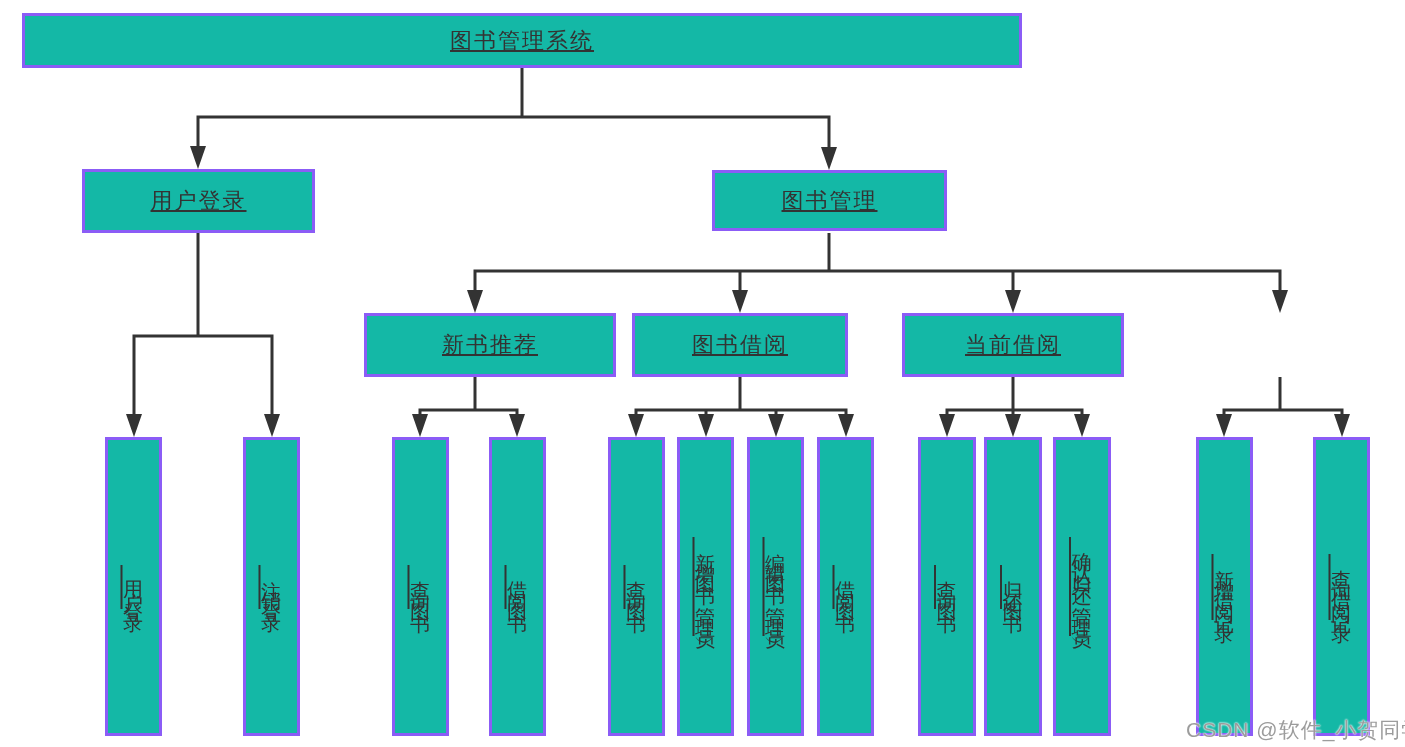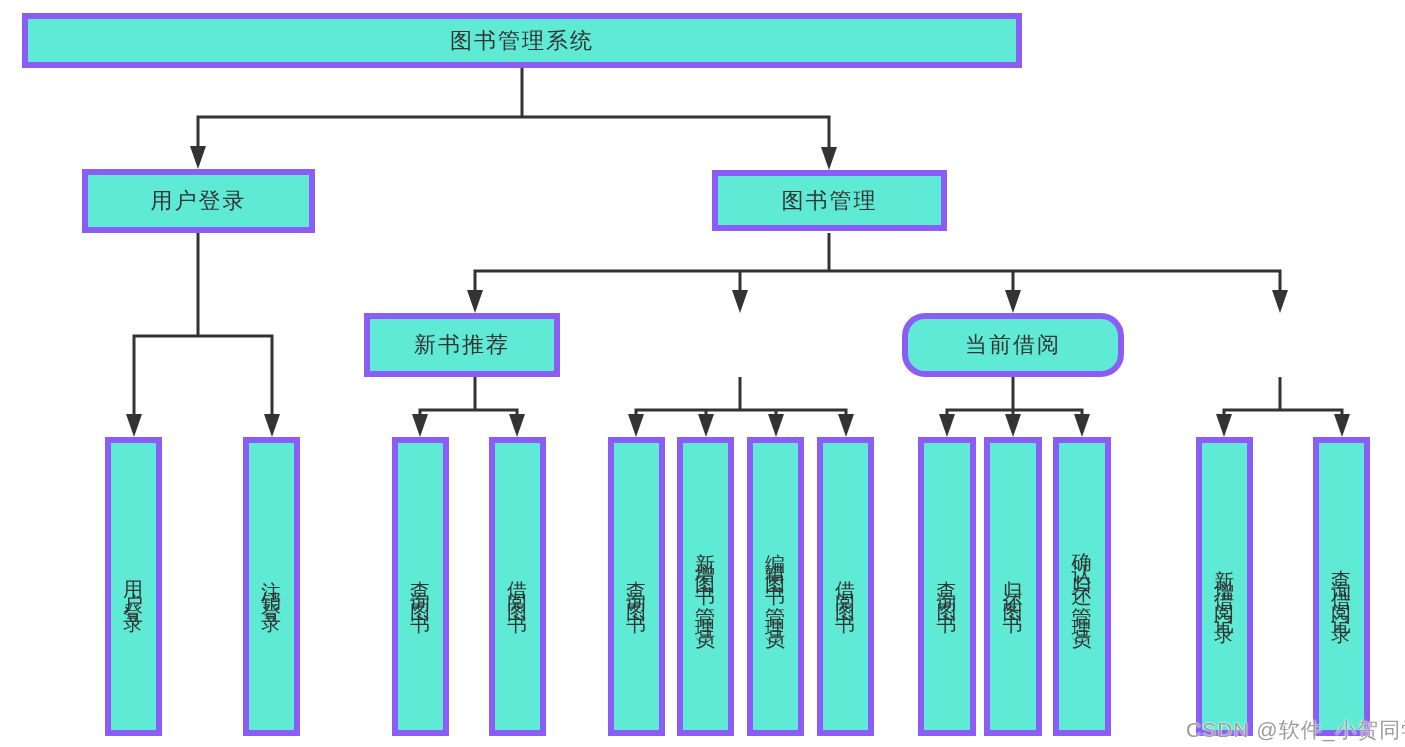--- a/index.html
+++ b/index.html
@@ -14,30 +14,31 @@
   }
   .connectors {
     position: absolute;
     left: 0; top: 0;
     width: 1405px; height: 747px;
     pointer-events: none;
   }
   .node {
     position: absolute;
     box-sizing: border-box;
-    background: #5eead4;
-    border: 6px solid #8b5cf6;
+    background: #14b8a6;
+    border: 3px solid #8b5cf6;
     display: flex;
     align-items: center;
     justify-content: center;
     font-size: 22px;
     letter-spacing: 2px;
     color: #333333;
     z-index: 2;
     white-space: nowrap;
+    text-decoration: underline;
   }
   .vnode {
     writing-mode: vertical-rl;
     text-orientation: mixed;
     font-size: 20px;
     letter-spacing: 11px;
     white-space: normal;
     line-height: 1.1;
   }
   .watermark {
@@ -103,22 +104,23 @@
     <path d="M1224,416 V410 H1342 V416"></path>
     <polygon fill="#333333" stroke="none" points="1216,414 1232,414 1224,437"></polygon>
     <polygon fill="#333333" stroke="none" points="1334,414 1350,414 1342,437"></polygon>
   </svg>
 
   <div class="node" style="left:22px; top:13px; width:1000px; height:55px;">图书管理系统</div>
 
   <div class="node" style="left:82px; top:169px; width:233px; height:64px;">用户登录</div>
   <div class="node" style="left:712px; top:170px; width:235px; height:61px;">图书管理</div>
 
-  <div class="node" style="left:364px; top:313px; width:196px; height:64px;">新书推荐</div>
-  <div class="node" style="left:902px; top:313px; width:222px; height:64px;border-radius:23px;">当前借阅</div>
+  <div class="node" style="left:364px; top:313px; width:252px; height:64px;">新书推荐</div>
+  <div class="node" style="left:632px; top:313px; width:216px; height:64px;">图书借阅</div>
+  <div class="node" style="left:902px; top:313px; width:222px; height:64px;">当前借阅</div>
 
   <div class="node vnode" style="left:105px; top:437px; width:57px; height:299px;">用户登录</div>
   <div class="node vnode" style="left:243px; top:437px; width:57px; height:299px;">注销登录</div>
 
   <div class="node vnode" style="left:392px; top:437px; width:57px; height:299px;">查询图书</div>
   <div class="node vnode" style="left:489px; top:437px; width:57px; height:299px;">借阅图书</div>
 
   <div class="node vnode" style="left:608px; top:437px; width:57px; height:299px;">查询图书</div>
   <div class="node vnode" style="left:677px; top:437px; width:57px; height:299px;">新增图书（管理员）</div>
   <div class="node vnode" style="left:747px; top:437px; width:57px; height:299px;">编辑图书（管理员）</div>

